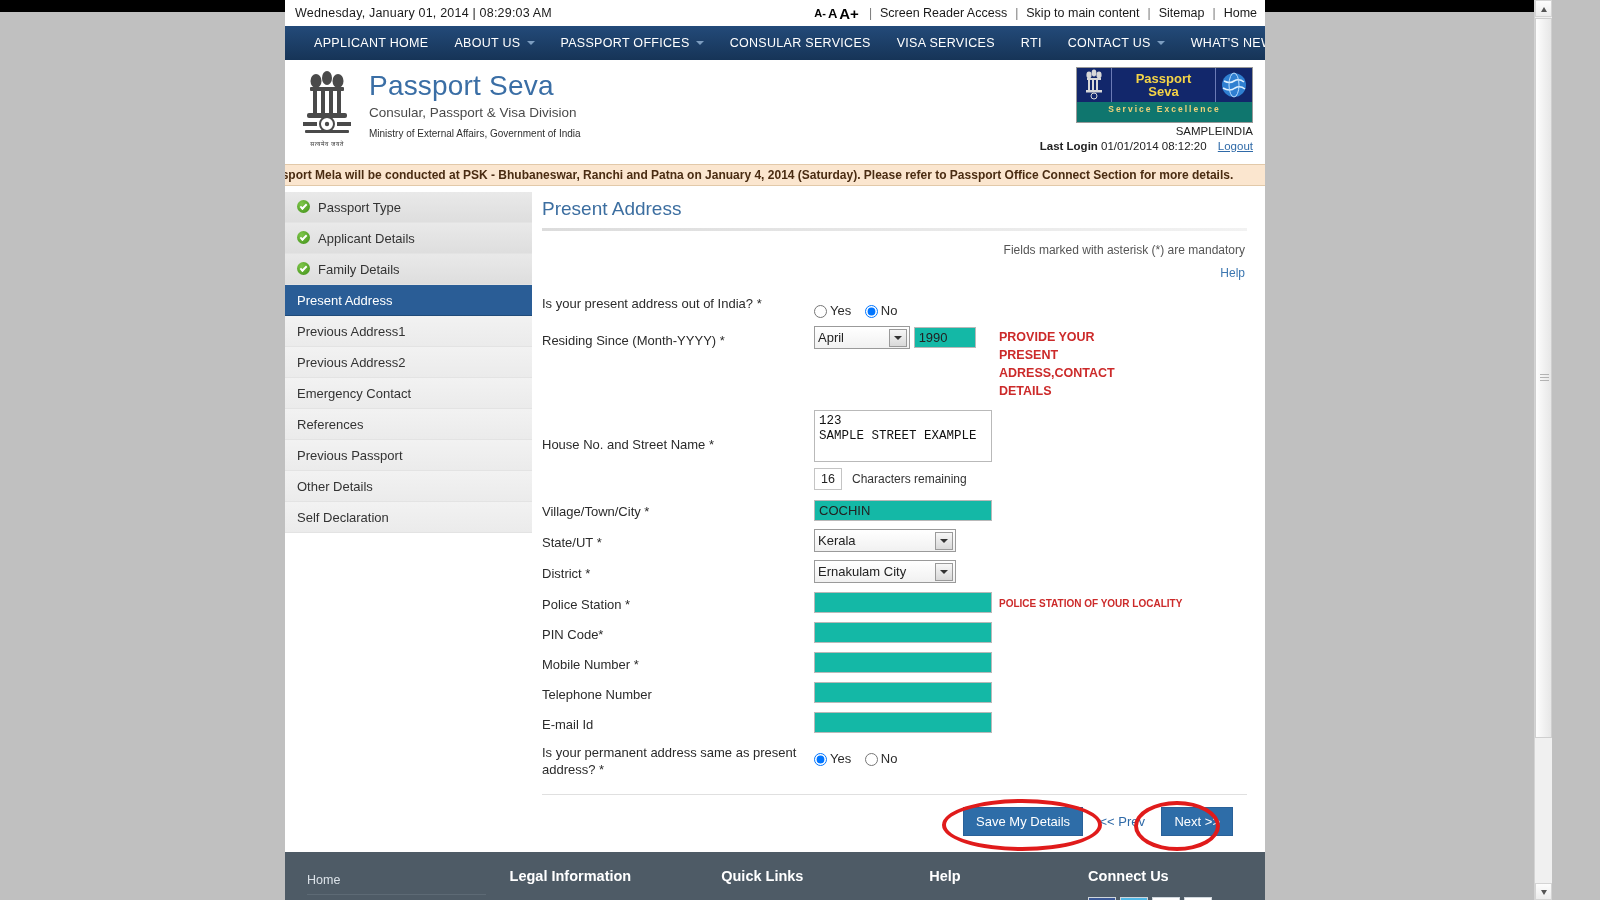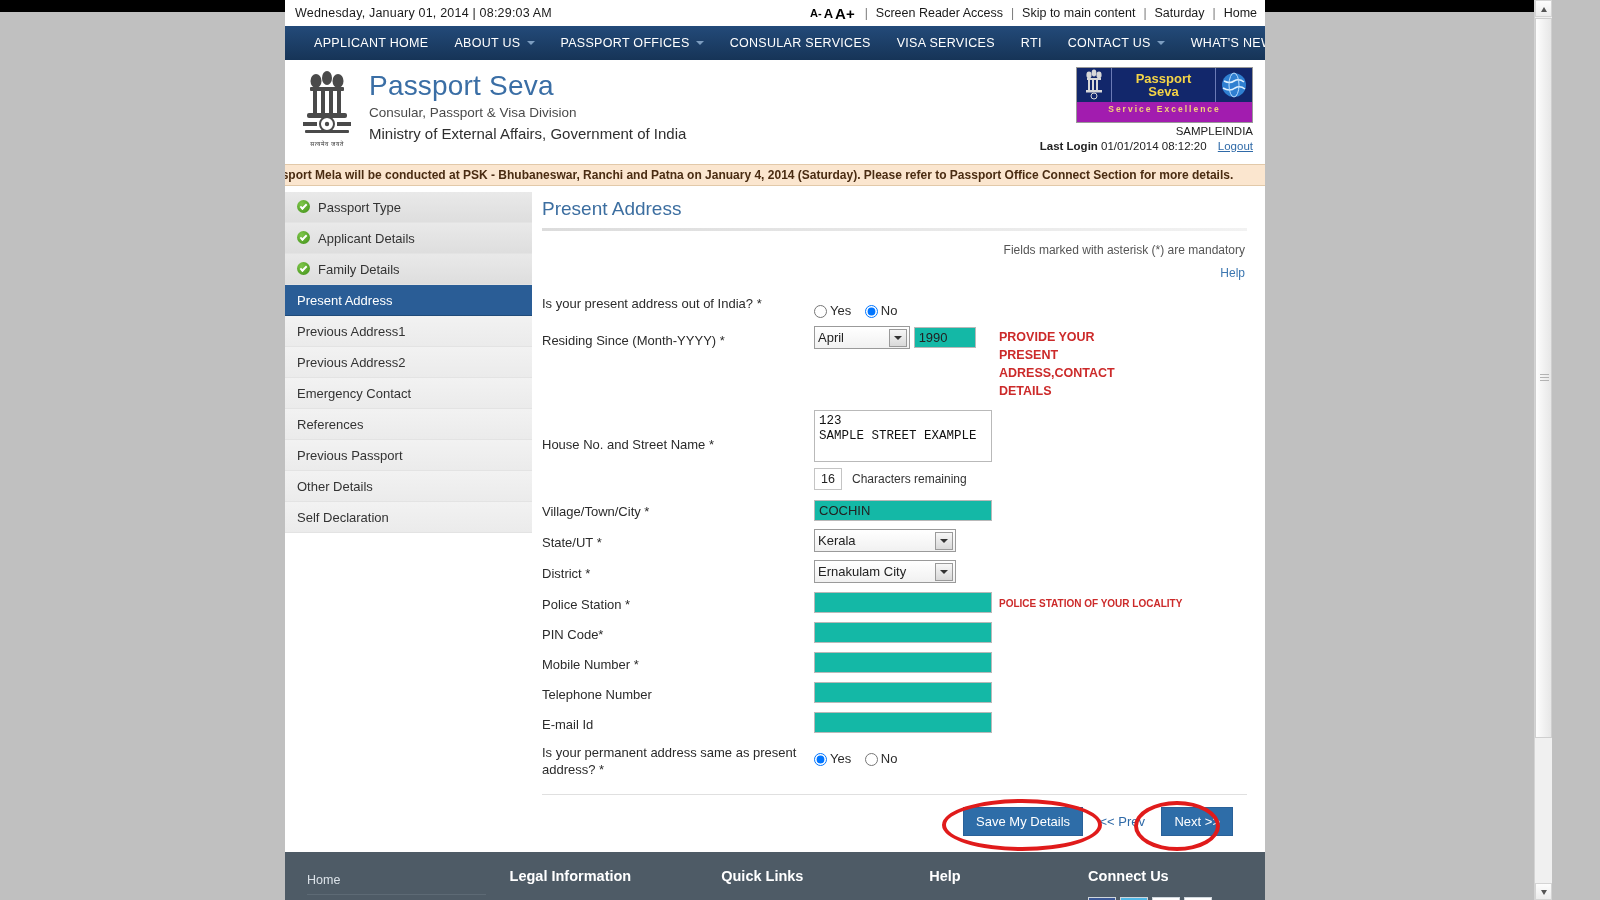--- a/index.html
+++ b/index.html
@@ -35,29 +35,29 @@
     border-left:4px solid transparent;border-right:4px solid transparent;border-top:4px solid #7d9dc0;}
 
   
   .siteheader{height:104px;position:relative;background:#fff;border-bottom:0;}
   .emblem{position:absolute;left:12px;top:8px;width:60px;height:88px;}
   .emblem svg{display:block;}
   .emblem .devan{font-size:6px;text-align:center;color:#333;letter-spacing:.5px;margin-top:-2px;}
   .brand{position:absolute;left:84px;top:10px;}
   .brand .t1{font-size:28px;color:#3a6ea5;letter-spacing:.2px;line-height:32px;}
   .brand .t2{font-size:13.5px;color:#4a4a4a;line-height:21px;}
-  .brand .t3{font-size:15px;color:#2f2f2f;line-height:22px;}
+  .brand .t3{font-size:10px;color:#2f2f2f;line-height:22px;}
   .psbadge{position:absolute;right:12px;top:7px;width:175px;height:54px;border:1px solid #999;background:#12276b;
     display:flex;flex-direction:column;}
   .psbadge .row1{flex:1;display:flex;align-items:center;}
   .psbadge .pcell{width:34px;display:flex;align-items:center;justify-content:center;border-right:1px solid #6a7ab5;height:100%;}
   .psbadge .pname{flex:1;text-align:center;color:#f5d547;font-weight:bold;font-size:13px;line-height:13px;
     border-right:1px solid #6a7ab5;height:100%;display:flex;flex-direction:column;justify-content:center;}
   .psbadge .globe{width:36px;display:flex;align-items:center;justify-content:center;}
-  .psbadge .row2{height:27px;background:#a21caf;color:#f2d37a;font-size:8.5px;font-weight:bold;
+  .psbadge .row2{height:27px;background:#0f766e;color:#f2d37a;font-size:8.5px;font-weight:bold;
     letter-spacing:2px;text-align:center;line-height:14px;}
   .userinfo{position:absolute;right:12px;top:64px;text-align:right;font-size:11.5px;color:#222;}
   .userinfo .uname{display:block;line-height:15px;}
   .userinfo .ll{line-height:15px;white-space:nowrap;}
   .userinfo .ll b{font-weight:bold;}
   .userinfo a{color:#2f6aa8;text-decoration:underline;margin-left:8px;}
 
   
   .marquee{height:20px;background:#fbe6cf;border-top:1px solid #e2c9a9;border-bottom:1px solid #e2c9a9;
     overflow:hidden;position:relative;}
@@ -172,21 +172,21 @@
       <div class="datetime">Wednesday, January 01, 2014 | 08:29:03 AM</div>
       <div class="right">
         <span class="fsz a1">A-</span>
         <span class="fsz a2">A</span>
         <span class="fsz a3">A+</span>
         <span class="sep">|</span>
         <a href="#">Screen Reader Access</a>
         <span class="sep">|</span>
         <a href="#">Skip to main content</a>
         <span class="sep">|</span>
-        <a href="#">Saturday</a>
+        <a href="#">Sitemap</a>
         <span class="sep">|</span>
         <a href="#">Home</a>
       </div>
     </div>
 
     <div class="mainnav">
       <div class="item">
           <span>APPLICANT HOME</span>
         </div>
       <div class="item">

